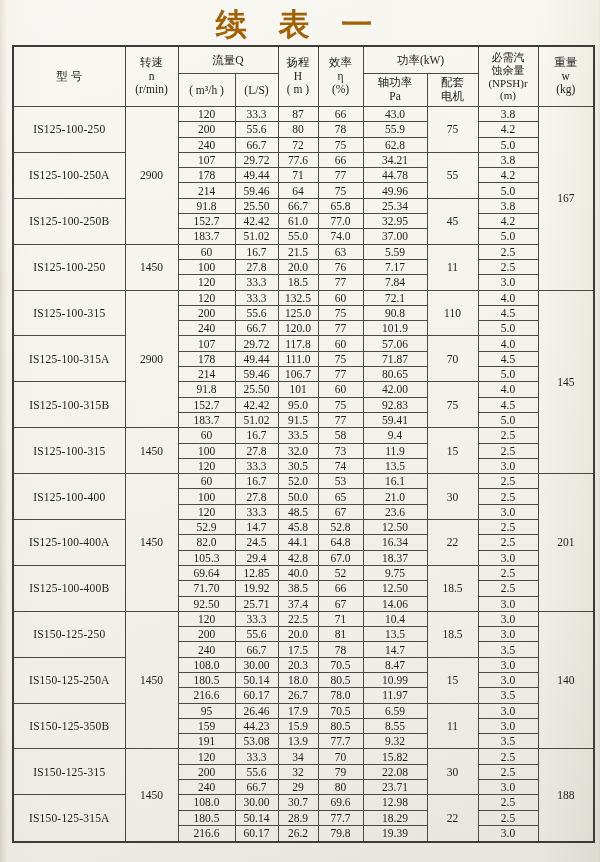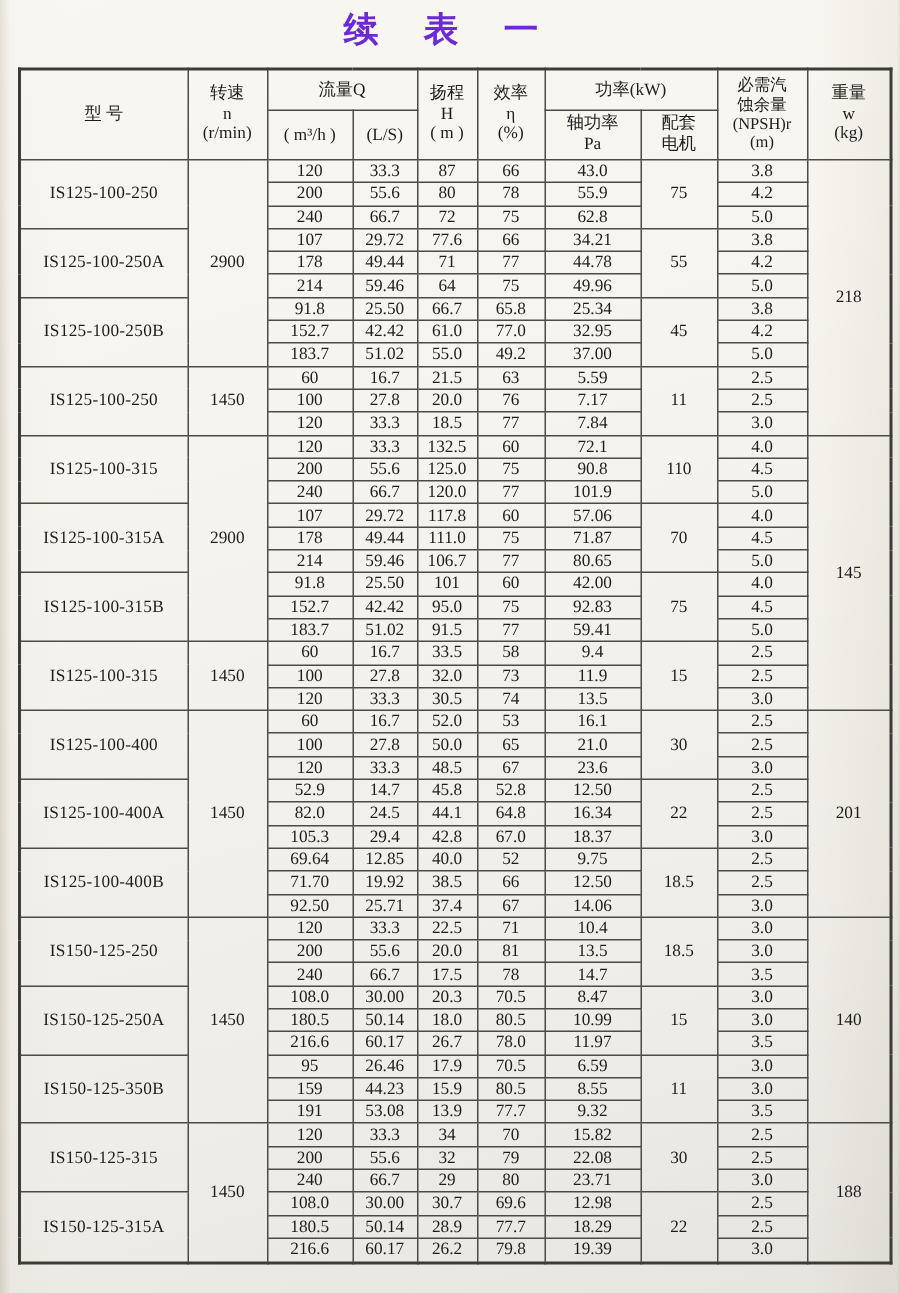--- a/index.html
+++ b/index.html
@@ -10,22 +10,22 @@
       linear-gradient(90deg,#ddd8cd 0px,#f3f1ea 7px,#f6f4ee 40px,#f7f5ef 540px,#eeebe2 598px,#e4e0d5 600px),
       #f6f4ee;
     color:#1d1d1d;
   }
   .sheen{
     position:absolute;inset:0;pointer-events:none;
     background:linear-gradient(160deg,rgba(255,255,255,.25) 0%,rgba(0,0,0,0) 30%,rgba(0,0,0,0.03) 75%,rgba(0,0,0,0.07) 100%);
   }
   .title{
     position:absolute;top:4px;left:0;width:100%;text-align:center;
-    font-size:23px;font-weight:bold;letter-spacing:12px;color:#6d28d9;
-    font-family:Liberation Sans, sans-serif;
+    font-size:31px;font-weight:bold;letter-spacing:12px;color:#a16207;
+    font-family:Liberation Serif, serif;
   }
   table.spec{
     position:absolute;left:12px;top:45px;width:581px;height:798px;
     border-collapse:collapse;table-layout:fixed;
     background:transparent;
   }
   table.spec th, table.spec td{
     border:1px solid #4a4a48;
     padding:0;text-align:center;vertical-align:middle;
     font-size:11.5px;line-height:1.05;color:#1d1d1d;
@@ -114,21 +114,21 @@
       <tr>
         <td rowspan="3" class="model">IS125-100-250</td>
         <td rowspan="9" class="speed">2900</td>
         <td>120</td>
         <td>33.3</td>
         <td>87</td>
         <td>66</td>
         <td>43.0</td>
         <td rowspan="3" class="motor">75</td>
         <td>3.8</td>
-        <td rowspan="12" class="weight">218</td>
+        <td rowspan="12" class="weight">167</td>
       </tr>
       <tr>
         <td>200</td>
         <td>55.6</td>
         <td>80</td>
         <td>78</td>
         <td>55.9</td>
         <td>4.2</td>
       </tr>
       <tr>
@@ -180,21 +180,21 @@
         <td>42.42</td>
         <td>61.0</td>
         <td>77.0</td>
         <td>32.95</td>
         <td>4.2</td>
       </tr>
       <tr>
         <td>183.7</td>
         <td>51.02</td>
         <td>55.0</td>
-        <td>49.2</td>
+        <td>74.0</td>
         <td>37.00</td>
         <td>5.0</td>
       </tr>
       <tr>
         <td rowspan="3" class="model">IS125-100-250</td>
         <td rowspan="3" class="speed">1450</td>
         <td>60</td>
         <td>16.7</td>
         <td>21.5</td>
         <td>63</td>

